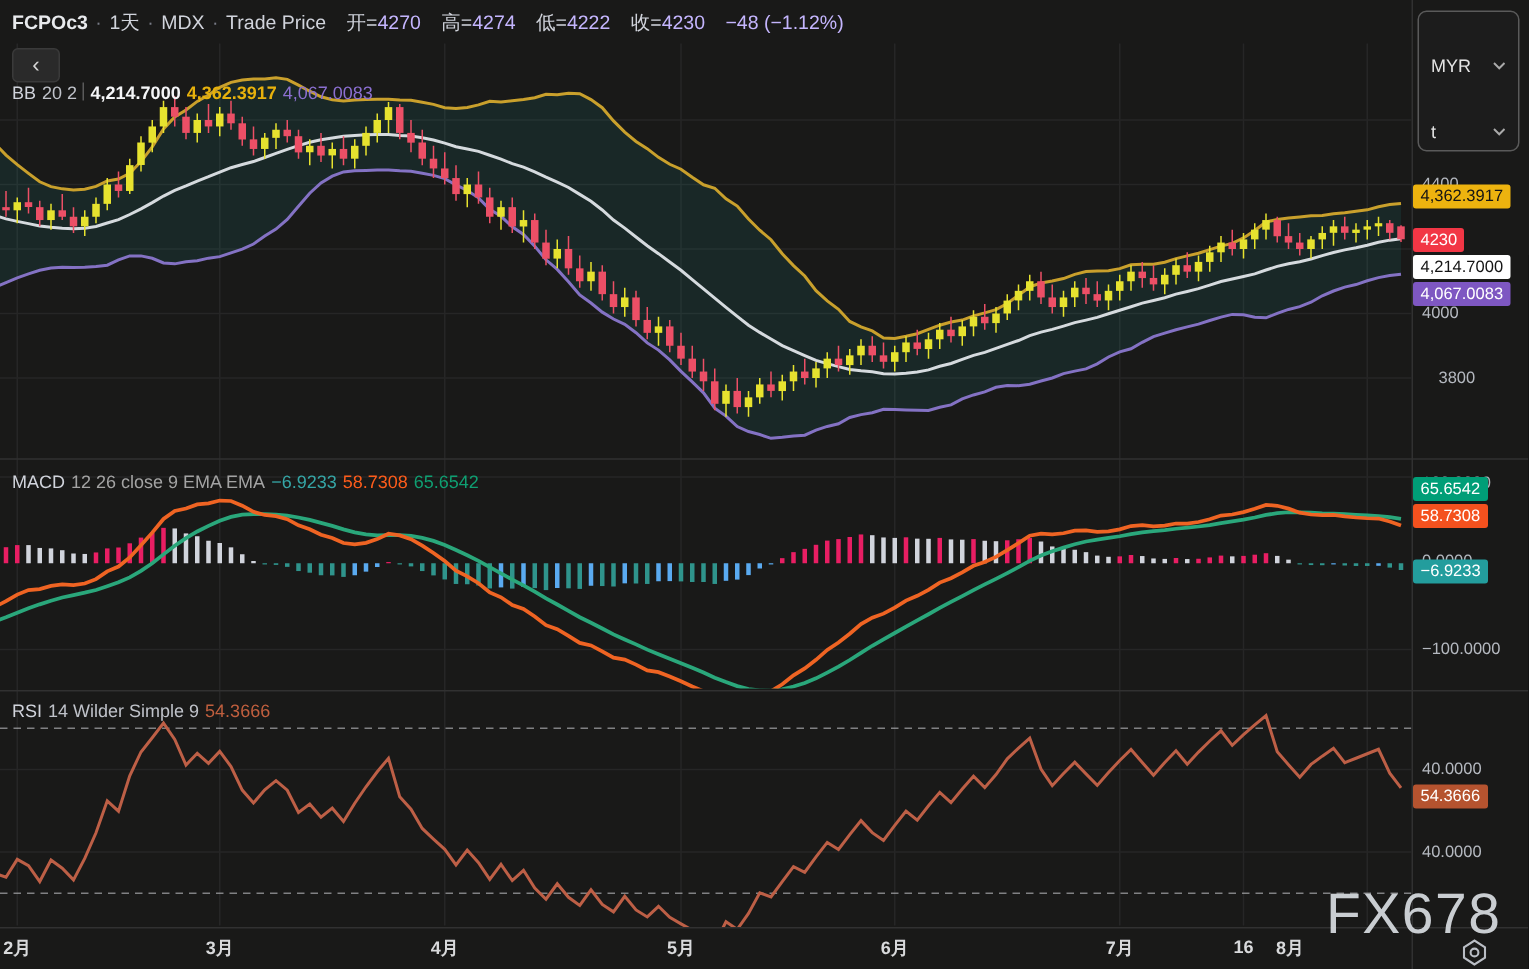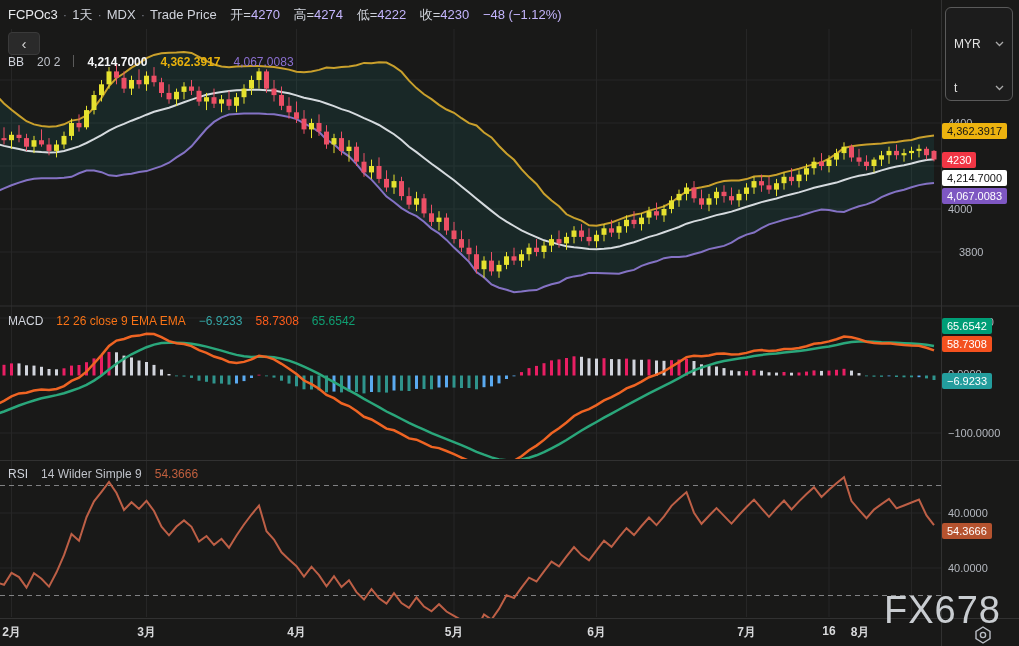--- a/index.html
+++ b/index.html
@@ -1,32 +1,32 @@
 <!DOCTYPE html>
 <html><head>
 <meta charset="utf-8">
 <style>
   html,body{margin:0;padding:0;background:#101010;}
   #app{position:relative;width:1019px;height:646px;background:#191918;overflow:hidden;
        font-family:"Liberation Sans",sans-serif;-webkit-font-smoothing:antialiased;}
   #chart-svg{position:absolute;left:0;top:0;z-index:1;}
   
   #header{position:absolute;left:8px;top:6px;z-index:20;font-size:13px;color:#d1d4dc;white-space:nowrap;}
-  #header .sym{font-weight:400;color:#e8eaed;}
+  #header .sym{font-weight:700;color:#e8eaed;}
   #header .dot{color:#787b86;margin:0 5px;}
   #header .sp{margin-left:10px;}
   #header .lbl{color:#cfd2da;}
   #header .red{color:#c4b5fd;}
   
   #back-btn{position:absolute;left:8px;top:32px;width:30px;height:21px;background:#2a2a2a;
             border:1px solid #3a3a3a;border-radius:4px;z-index:20;color:#d5d5d5;
             display:flex;align-items:center;justify-content:center;font-size:15px;line-height:1;cursor:pointer;}
   
   .legend{position:absolute;left:8px;z-index:20;font-size:12px;color:#d1d4dc;white-space:nowrap;
-          display:flex;align-items:flex-start;gap:13px;}
+          display:flex;align-items:flex-start;gap:4px;}
   #bb-legend{top:55px;}
   #macd-legend{top:314px;}
   #rsi-legend{top:467px;}
   .legend .vsep{width:1px;height:12px;background:#5a5a5a;display:inline-block;}
   
   #controls{position:absolute;right:6px;top:7px;width:66px;z-index:30;border:1px solid #5a5a5a;
             border-radius:6px;background:#1c1c1c;padding:2px 0;}
   .ctrl-row{height:20px;display:flex;align-items:center;justify-content:space-between;
             padding:0 8px;color:#e3e3e3;font-size:12px;cursor:pointer;margin-top:24px;}
   
@@ -492,21 +492,21 @@
     <span>BB</span>
     <span style="color:#bfc2c9">20 2</span>
     <span class="vsep"></span>
     <span style="color:#f5f6f8;font-weight:700">4,214.7000</span>
     <span style="color:#e7b10c;font-weight:700">4,362.3917</span>
     <span style="color:#8b6fd0">4,067.0083</span>
   </div>
 
   <div id="macd-legend" class="legend">
     <span>MACD</span>
-    <span style="color:#f97316">12 26 close 9 EMA EMA</span>
+    <span style="color:#a3a3a3">12 26 close 9 EMA EMA</span>
     <span id="macd-hist-val" style="color: rgb(53, 166, 166);">−6.9233</span>
     <span id="macd-line-val" style="color: rgb(253, 92, 27);">58.7308</span>
     <span id="macd-sig-val" style="color: rgb(15, 159, 114);">65.6542</span>
   </div>
 
   <div id="rsi-legend" class="legend">
     <span>RSI</span>
     <span style="color:#bfc2c9">14 Wilder Simple 9</span>
     <span id="rsi-val" style="color: rgb(192, 95, 62);">54.3666</span>
   </div>

